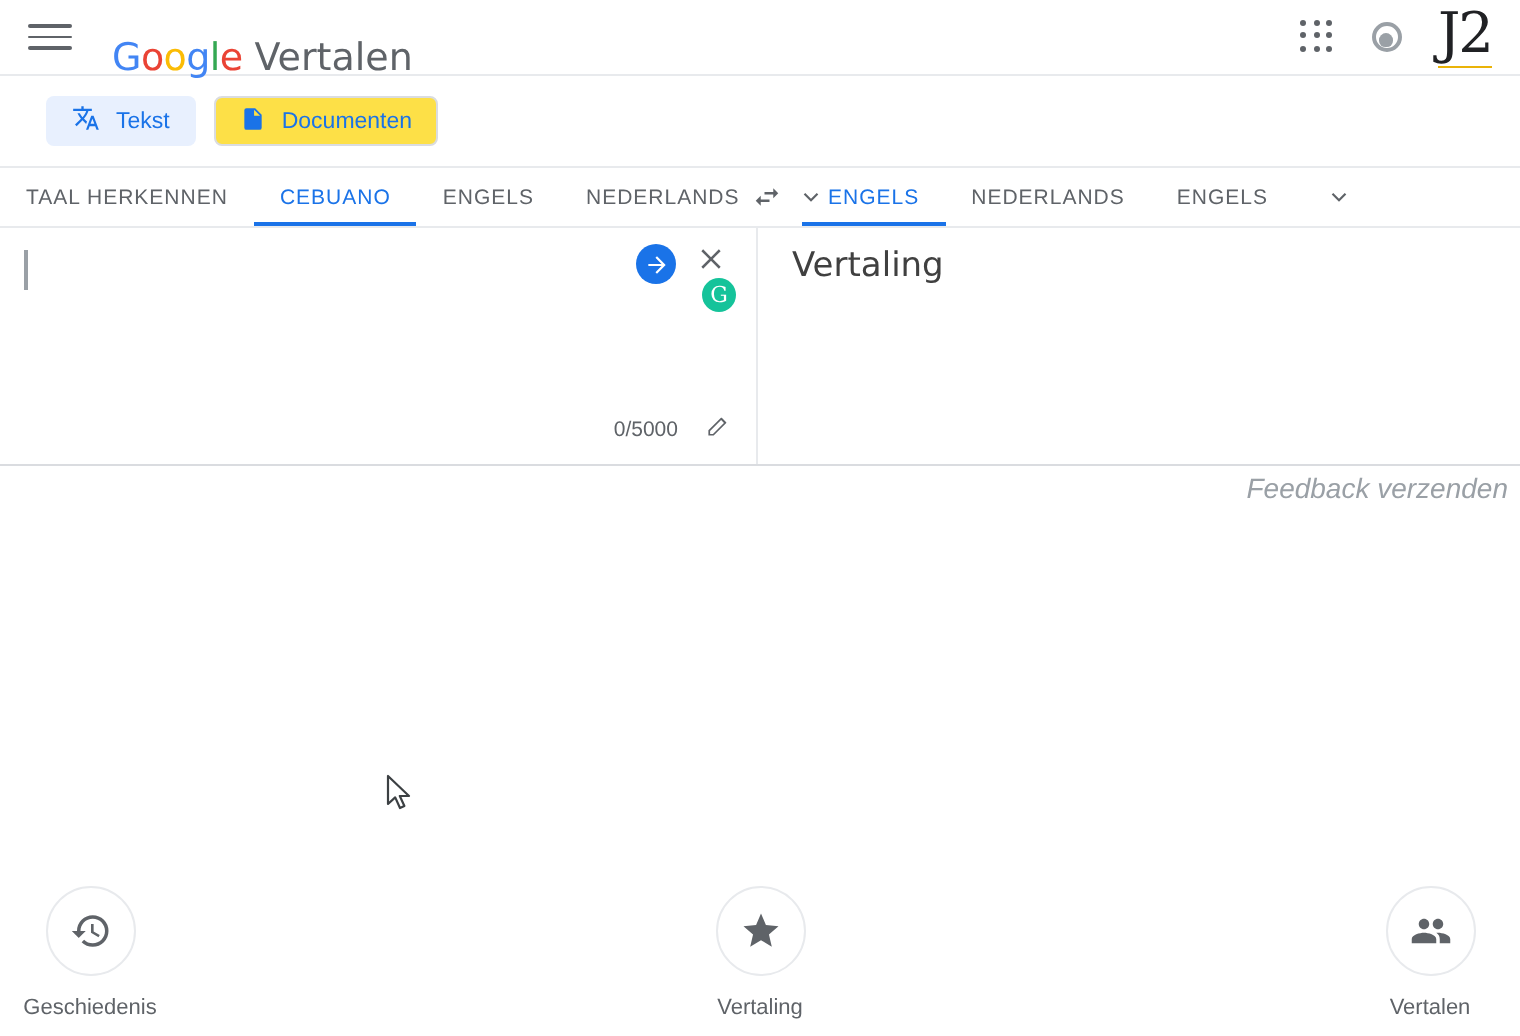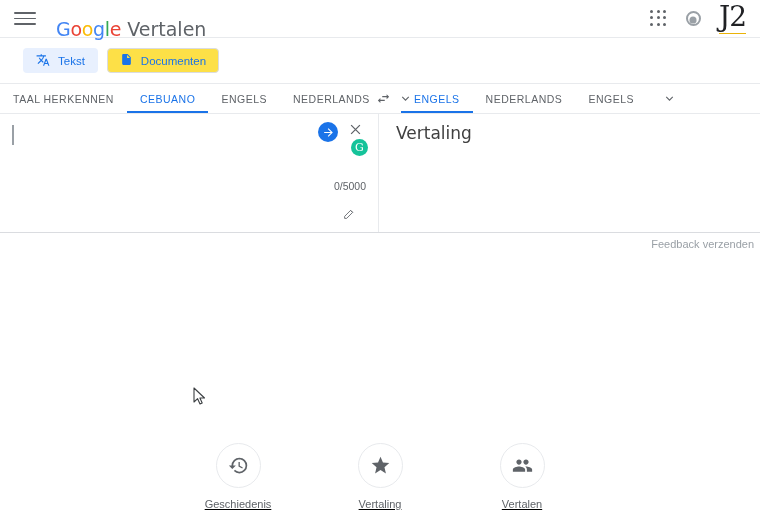--- a/index.html
+++ b/index.html
@@ -127,44 +127,44 @@
   .clear-x { position: relative; width: 18px; height: 18px; cursor: pointer; }
   .grammarly {
     position: absolute; right: 10px; top: 25px;
     width: 17px; height: 17px; border-radius: 50%;
     background: #15c39a; display: flex; align-items: center;
     justify-content: center; color: #fff; font-size: 11px;
     font-family: "DejaVu Serif", serif; cursor: pointer;
   }
   .counter-row {
     position: absolute; right: 12px; bottom: 8px;
-    display: flex; align-items: center; gap: 14px; flex-direction: column;
+    display: flex; align-items: center; gap: 14px;
   }
   .counter { font-size: 10.5px; color: #5f6368; }
   .pencil { cursor: pointer; }
   .tgt-placeholder {
     position: absolute; left: 17px; top: 9px;
     font-size: 17px; color: #404040;
     font-family: "DejaVu Sans", sans-serif;
   }
   .panels-divider { height: 1px; background: #dadce0; }
 
   
   .feedback-row {
     height: 22px; display: flex; align-items: center;
     justify-content: flex-end; padding-right: 6px;
   }
   .feedback-link {
-    font-size: 11px; color: #9aa0a6; cursor: pointer;
+    font-size: 14px; color: #9aa0a6; font-style: italic; cursor: pointer;
   }
 
   
   .bottom-nav {
     position: absolute; left: 0; right: 0; bottom: 8px;
-    display: flex; justify-content: center; gap: 52px; text-decoration: underline;
+    display: flex; justify-content: space-between; gap: 52px;
   }
   .bn-item {
     display: flex; flex-direction: column; align-items: center;
     gap: 10px; cursor: pointer; width: 90px;
   }
   .bn-circle {
     width: 45px; height: 45px; border-radius: 50%;
     border: 1px solid #e8eaed; background: #fff;
     display: flex; align-items: center; justify-content: center;
   }

